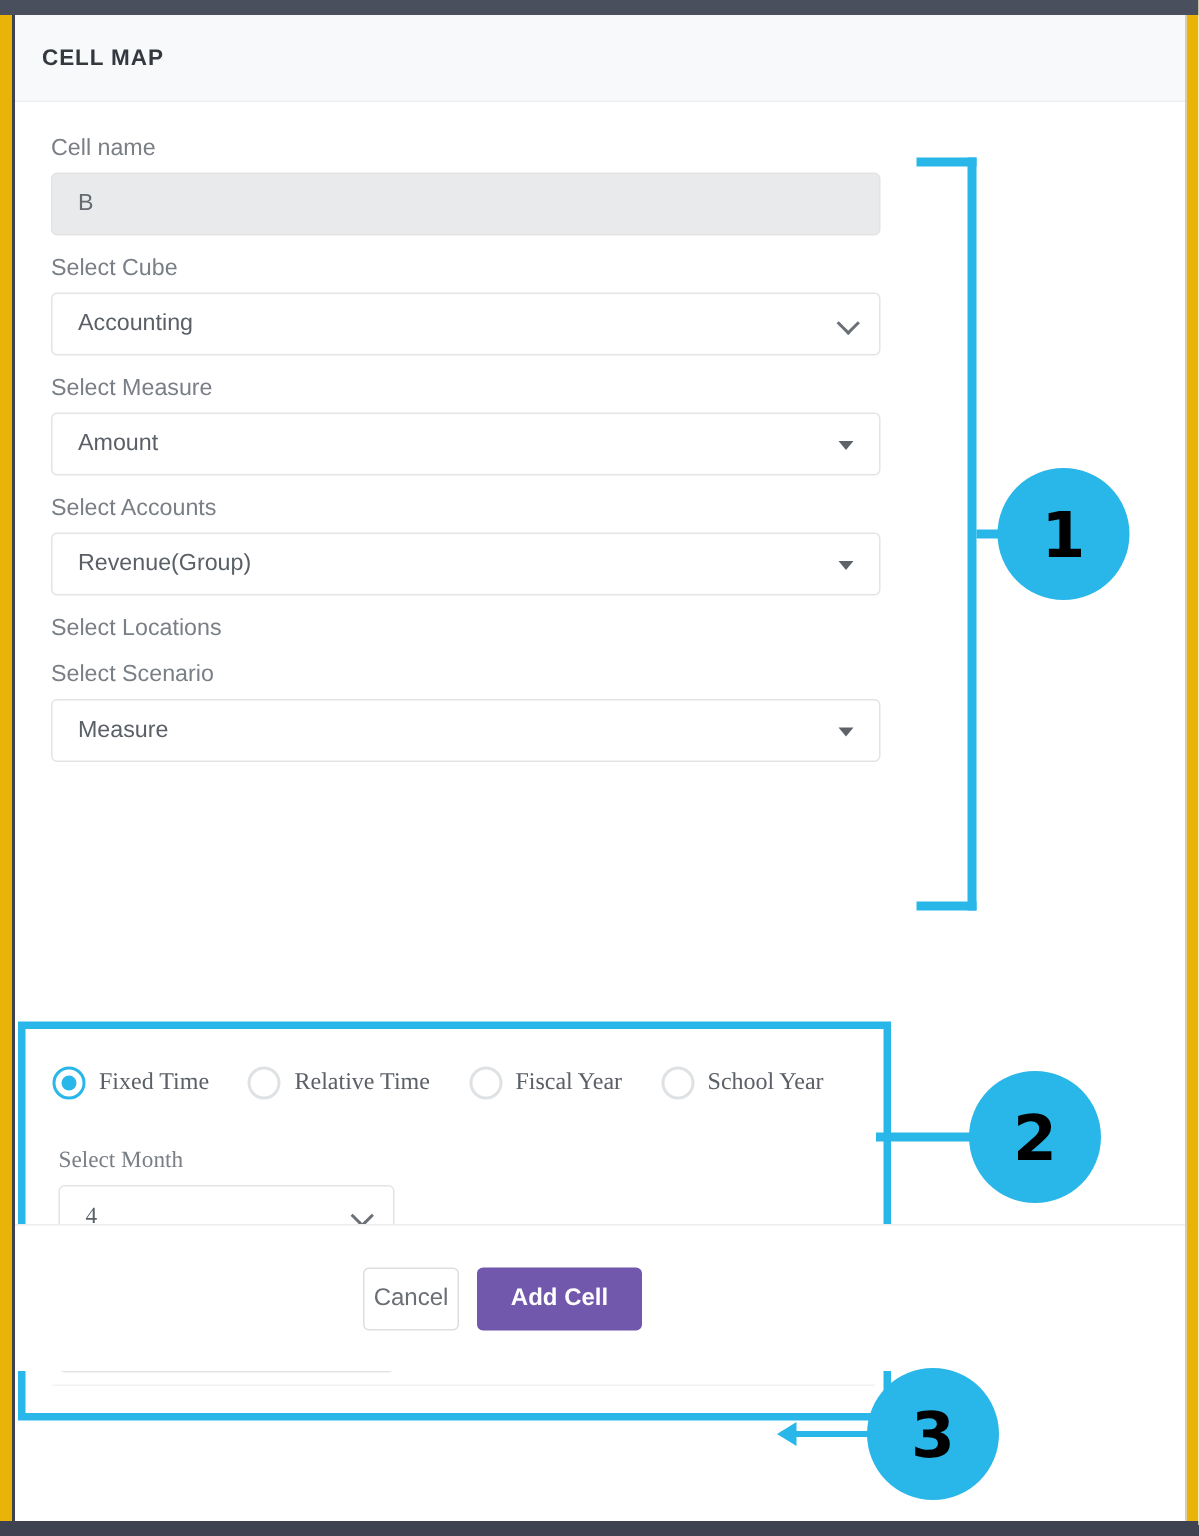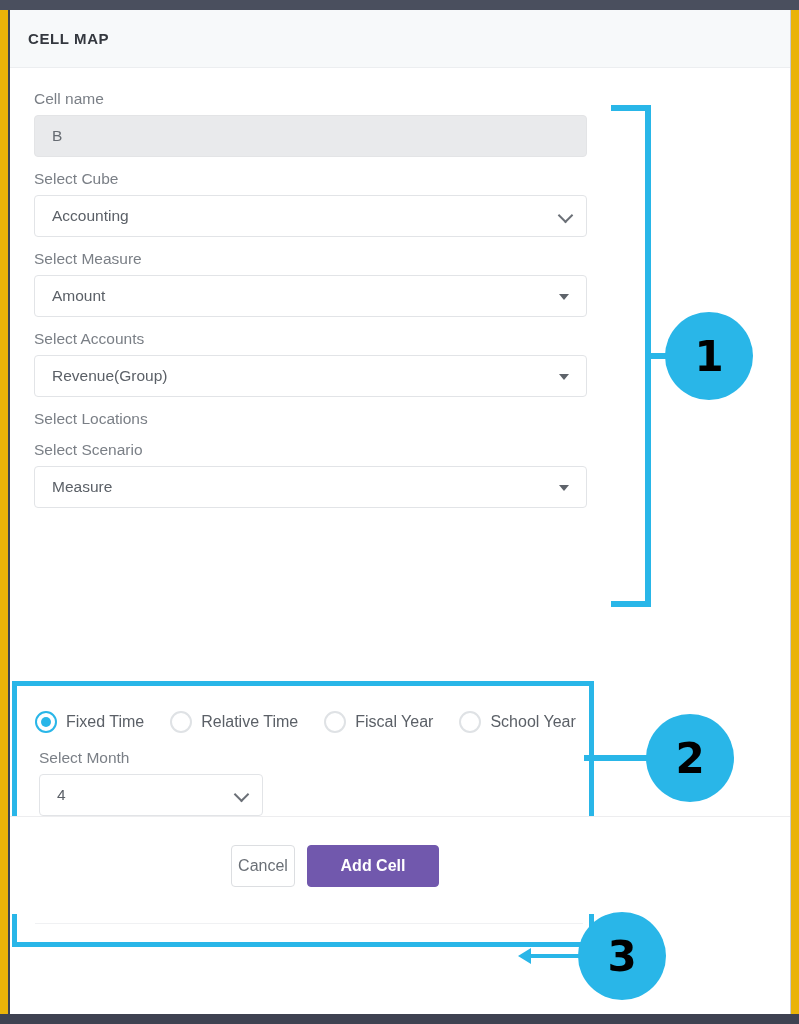--- a/index.html
+++ b/index.html
@@ -115,20 +115,21 @@
   }
 
   
   .time-box {
     position: absolute;
     left: 2px; top: 613px;
     width: 582px;
     height: 266px;
     border: 5px solid #29b6e8;
     background: #ffffff;
+    font-family: Liberation Serif, serif;
   }
   .radio-row {
     display: flex;
     align-items: center;
     padding: 25px 0 0 18px;
     gap: 0px;
   }
   .radio-item {
     display: flex;
     align-items: center;
@@ -151,21 +152,21 @@
     border-radius: 50%;
     background: #29b6e8;
   }
   .radio-label {
     margin-left: 9px;
     font-size: 16px;
     color: #5b6067;
     white-space: nowrap;
   }
   .time-fields { padding-top: 16px; }
-  .time-fields .field-label { margin-left: 22px; }
+  .time-fields .field-label { margin-left: 22px; margin-top: 16px; }
   .time-fields .control { margin-left: 22px; }
   .box-divider {
     position: absolute;
     left: 18px; right: 6px;
     bottom: 18px;
     height: 1px;
     background: #f0f1f3;
   }
 
   
@@ -190,21 +191,21 @@
     align-items: center;
     justify-content: center;
   }
   .btn-cancel {
     width: 64px; height: 42px;
     background: #ffffff;
     border: 1px solid #dcdee1;
     color: #6a6f76;
   }
   .btn-primary {
-    width: 132px; height: 42px;
+    width: 110px; height: 42px;
     background: #7158ad;
     border: 1px solid #7158ad;
     color: #ffffff;
     font-weight: bold;
   }
 
   
   .annot-layer {
     position: absolute;
     left: 0; top: 0;

